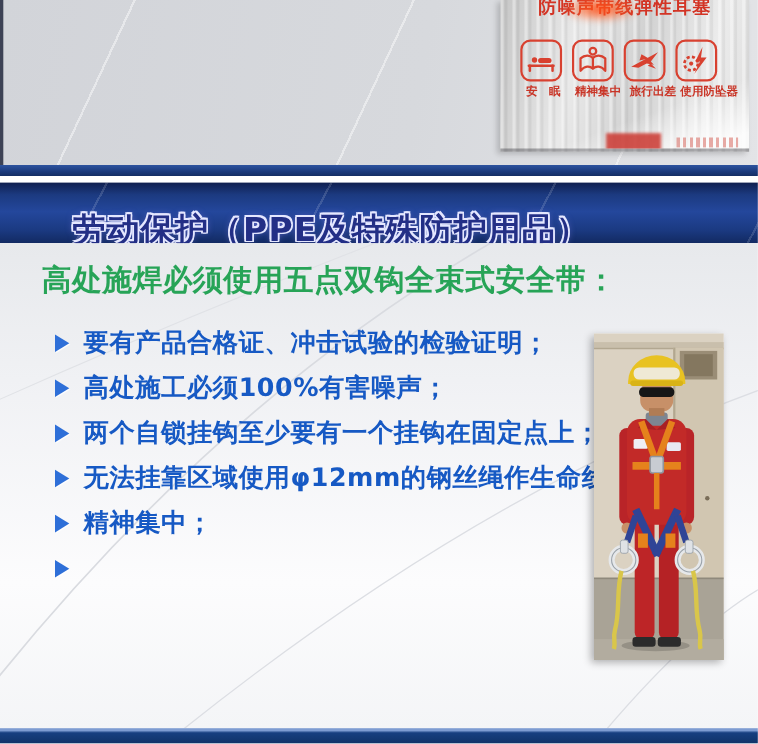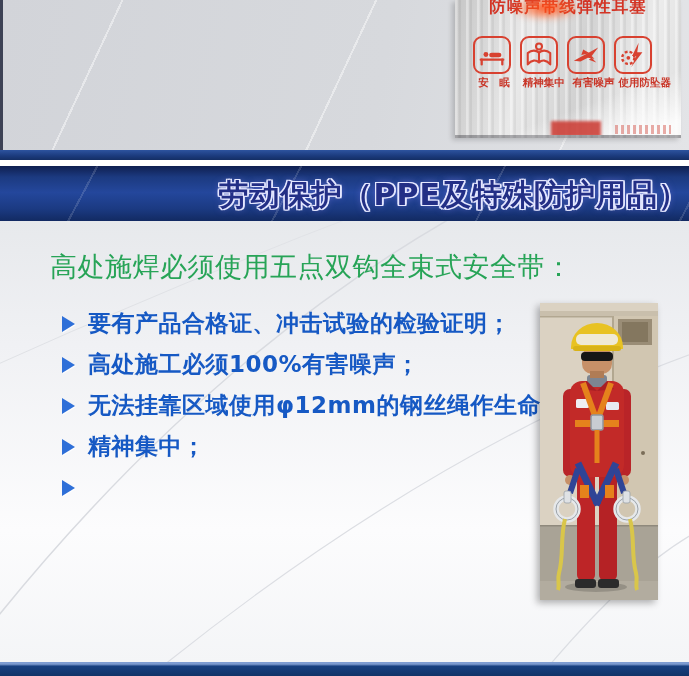--- a/index.html
+++ b/index.html
@@ -53,32 +53,32 @@
   .pkg-reddots{position:absolute;left:160px;bottom:1px;width:56px;height:9px;
     background:repeating-linear-gradient(90deg,rgba(200,42,30,.55) 0 3px,transparent 3px 6px);
     filter:blur(.7px);opacity:.7;}
 
   
   .main-slide{position:absolute;left:0;top:166px;width:689px;height:510px;}
   .title-bar{position:absolute;left:0;top:0;width:689px;height:55px;
     background:linear-gradient(180deg,#0f1f50 0%,#1c3a80 20%,#24479c 48%,#1b3a82 78%,#122a62 100%);}
   .title-bar .streaks{position:absolute;inset:0;
     background:repeating-linear-gradient(118deg,transparent 0 85px,rgba(255,255,255,.14) 85px 87px,transparent 87px 180px);}
-  .title-bar h1{position:relative;margin:0;padding:9px 0 0 66px;
+  .title-bar h1{position:relative;margin:0;padding:23px 0 0 66px;
     font-size:30px;font-weight:bold;letter-spacing:1px;color:#232f86;
     text-shadow:-1.4px -1.4px 0 #e4e7ff,1.4px -1.4px 0 #e4e7ff,-1.4px 1.4px 0 #e4e7ff,
       1.4px 1.4px 0 #e4e7ff,0 -1.4px 0 #e4e7ff,0 1.4px 0 #e4e7ff,
       -1.4px 0 0 #e4e7ff,1.4px 0 0 #e4e7ff,0 0 7px rgba(140,130,240,.65);
-    white-space:nowrap;text-align:right;}
+    white-space:nowrap;}
   .content{position:absolute;left:0;top:55px;width:689px;height:441px;
     background:linear-gradient(180deg,#e7e9ec 0%,#f0f1f4 28%,#fcfcfd 70%,#f4f5f7 100%);}
   .content .arcs{position:absolute;inset:0;pointer-events:none;}
-  .heading{position:absolute;left:38px;top:16px;margin:12px;
-    font-size:27px;font-weight:normal;color:#27a457;letter-spacing:.5px;white-space:nowrap;text-align:center;}
-  .bullets{position:absolute;left:50px;top:70px;margin:12px;padding:0;list-style:none;}
+  .heading{position:absolute;left:38px;top:16px;margin:0;
+    font-size:27px;font-weight:bold;color:#27a457;letter-spacing:.5px;white-space:nowrap;text-align:center;}
+  .bullets{position:absolute;left:50px;top:70px;margin:0;padding:0;list-style:none;}
   .bullets li{display:flex;align-items:center;height:41px;
     font-size:23px;font-weight:bold;color:#1659c4;letter-spacing:.5px;white-space:nowrap;}
   .arrow{width:0;height:0;border-left:13px solid #2e6fd8;border-top:8px solid transparent;
     border-bottom:8px solid transparent;margin-right:13px;flex:none;
     filter:drop-shadow(1px 1px 0 rgba(255,255,255,.8));}
   .worker-photo{position:absolute;left:540px;top:82px;width:118px;height:297px;margin:0;
     box-shadow:-3px 3px 7px rgba(0,0,0,.3);z-index:5;}
   .worker-photo svg{display:block;}
   .bottom-bar{position:absolute;left:0;bottom:0;width:689px;height:14px;
     background:linear-gradient(180deg,#7d9bd1 0%,#7d9bd1 15%,#173f80 30%,#113368 100%);}
@@ -122,21 +122,21 @@
         <svg viewBox="0 0 32 32" fill="none">
           <circle cx="11" cy="19" r="6.5" stroke="#d84130" stroke-width="2.6" stroke-dasharray="3 2.2"></circle>
           <circle cx="11" cy="19" r="2" fill="#d84130"></circle>
           <polygon points="22,3 15,17 19.5,17 14,29 26,13 20.5,13" fill="#d84130"></polygon>
         </svg>
       </div>
     </div>
     <div class="pkg-labels">
       <span>安　眠</span>
       <span>精神集中</span>
-      <span>有害噪声</span>
+      <span>旅行出差</span>
       <span>使用防坠器</span>
     </div>
     <div class="pkg-redbox"></div>
     <div class="pkg-reddots"></div>
   </figure>
 
   <div class="prev-bar"></div>
 </section>
 
 <section class="main-slide">
@@ -157,20 +157,24 @@
     <h2 class="heading">高处施焊必须使用五点双钩全束式安全带：</h2>
 
     <ul class="bullets">
       <li>
           <span class="arrow"></span>
           <span>要有产品合格证、冲击试验的检验证明；</span>
         </li>
       <li>
           <span class="arrow"></span>
           <span>高处施工必须100%有害噪声；</span>
+        </li>
+      <li>
+          <span class="arrow"></span>
+          <span>两个自锁挂钩至少要有一个挂钩在固定点上；</span>
         </li>
       <li>
           <span class="arrow"></span>
           <span>无法挂靠区域使用φ12mm的钢丝绳作生命线</span>
         </li>
       <li>
           <span class="arrow"></span>
           <span>精神集中；</span>
         </li>
       <li>

